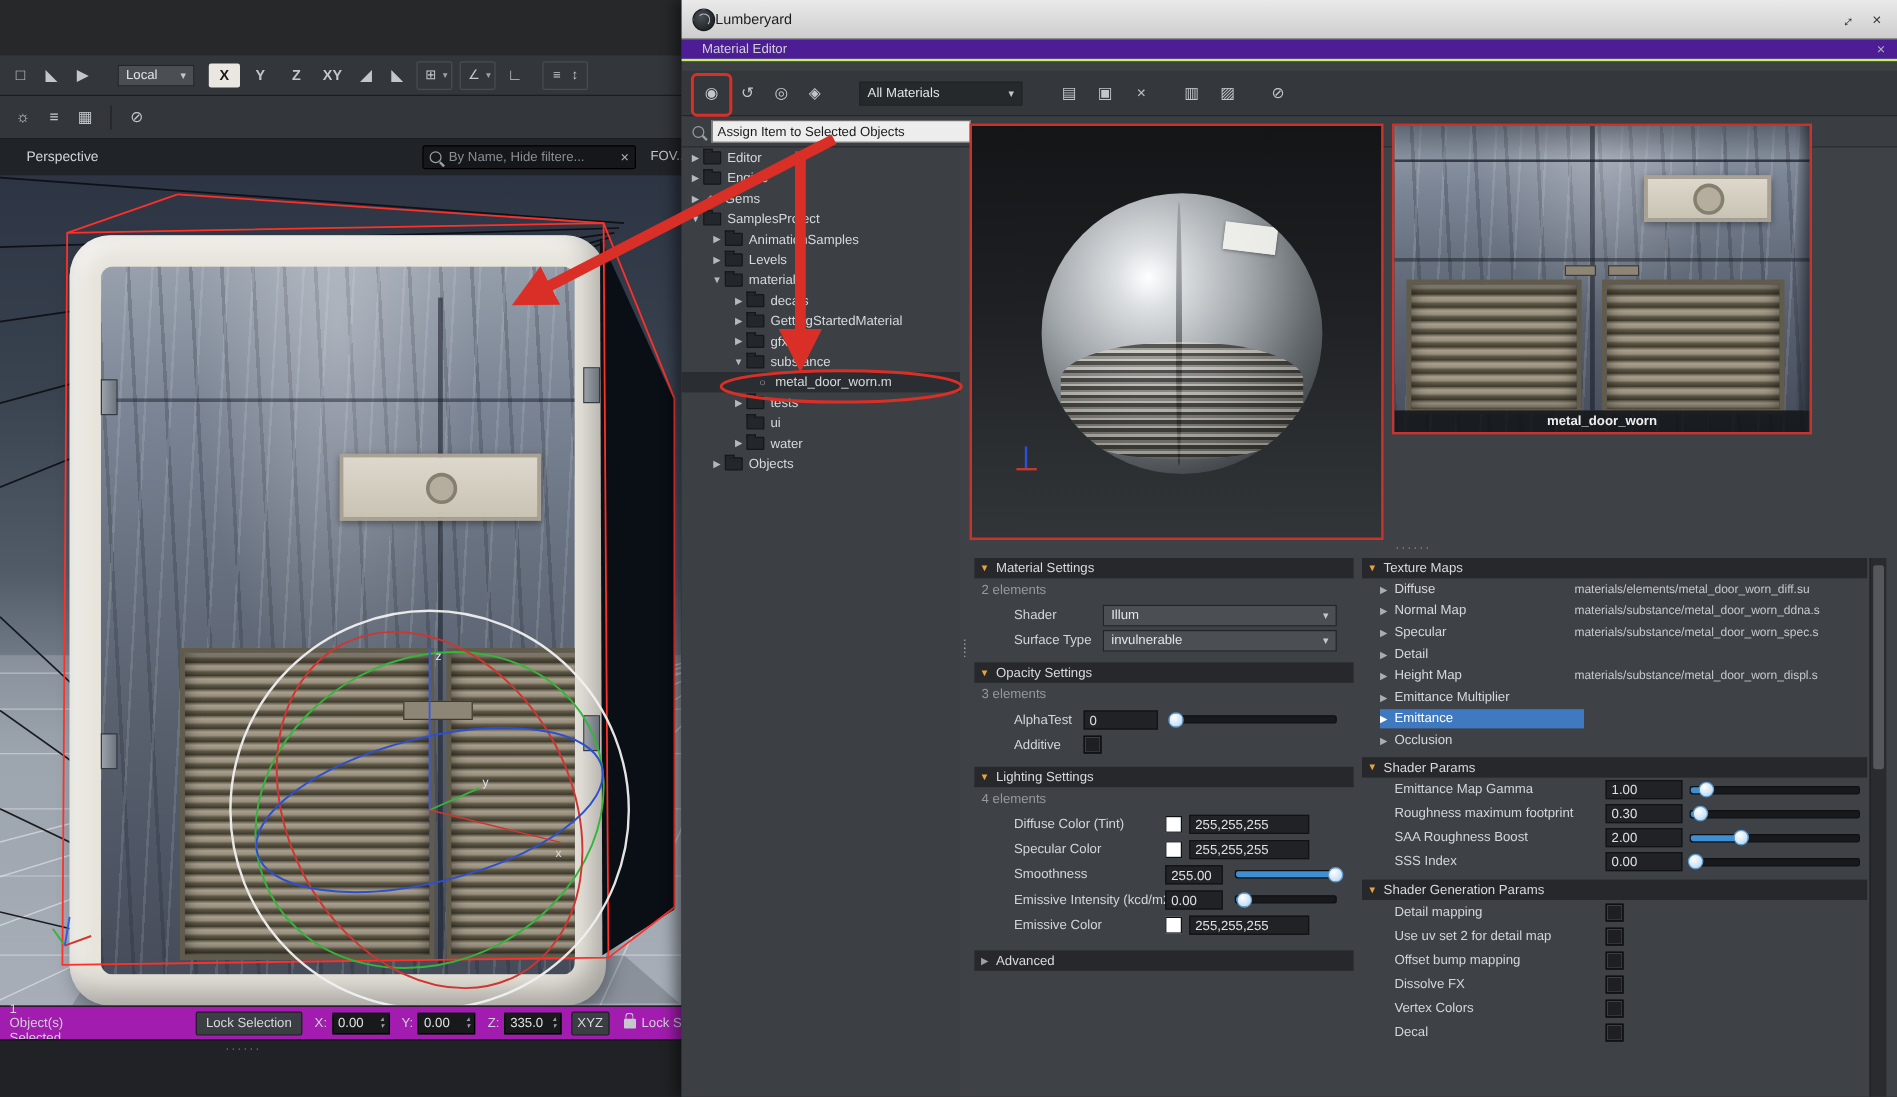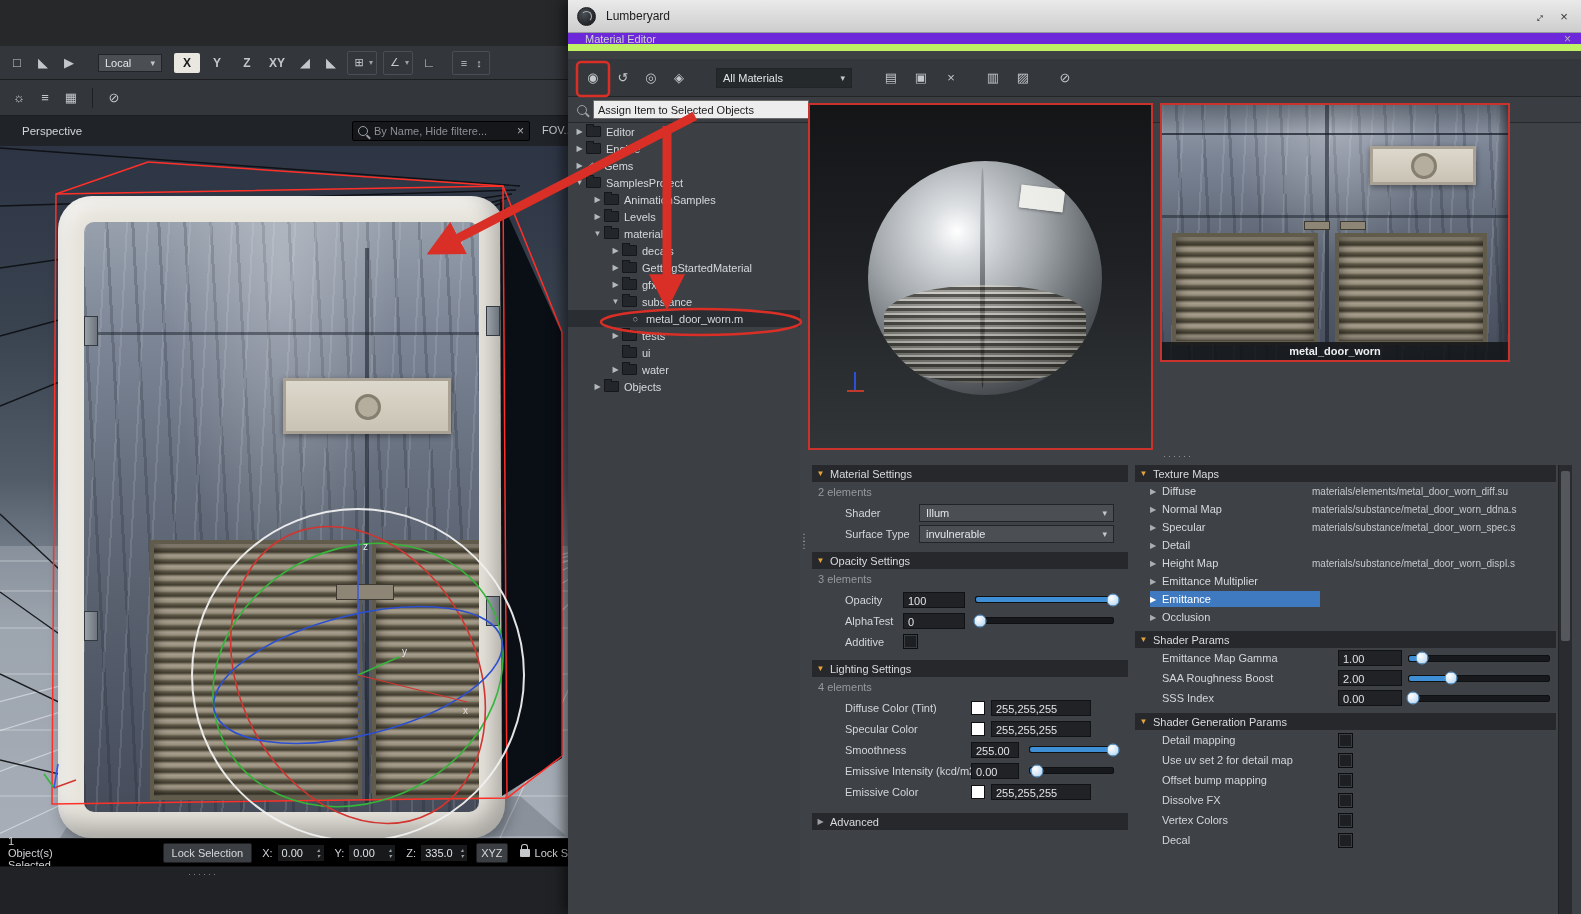--- a/index.html
+++ b/index.html
@@ -60,21 +60,21 @@
   .sign::after{content:'';position:absolute;left:50%;top:50%;width:20px;height:20px;margin:-12px 0 0 -12px;
         border:3px solid #857f6f;border-radius:50%;background:#b5ae9e}
   .louver{position:absolute;border:4px solid #615b4b;box-sizing:border-box;
       background:repeating-linear-gradient(180deg,#a89f8f 0px,#978e7c 3px,#5e5847 5px,#403b2f 8px,#6e6755 9px,#a89f8f 11px);
       box-shadow:inset 0 0 14px rgba(0,0,0,.55)}
   .lv-l{left:66px;top:318px;width:212px;height:260px}
   .lv-r{left:288px;top:318px;width:122px;height:260px}
   .latch{position:absolute;left:252px;top:362px;width:56px;height:14px;background:#8d8575;border:1px solid #3f3a2f}
   .hg{position:absolute;width:12px;height:28px;background:linear-gradient(90deg,#9ba1a9,#6e747c);border:1px solid #343a41}
   
-  .statusbar{left:0;top:838px;width:580px;height:28px;background:#000000;border-top:1px solid #17181a;
+  .statusbar{left:0;top:838px;width:580px;height:28px;background:#a21caf;border-top:1px solid #17181a;
              display:flex;align-items:center;padding:0 8px;box-sizing:border-box;color:#cfd2d5}
   .st-btn{height:18px;display:flex;align-items:center;justify-content:center;padding:0 8px;
           background:#3b3e42;border:1px solid #1c1e20;border-radius:2px;color:#d6d9dc;flex:0 0 auto}
   .st-lbl{margin:0 4px 0 10px;flex:0 0 auto}
   .spin{display:flex;align-items:center;width:48px;height:18px;background:#17191b;border:1px solid #000;
         box-sizing:border-box;flex:0 0 auto}
   .spin .sv{flex:1;padding-left:4px;color:#dfe2e5}
   .spin .sa{display:flex;flex-direction:column;width:10px;line-height:6px;font-size:6px;color:#9aa0a5;text-align:center}
   .padlock{width:10px;height:8px;background:#c6c9cc;border-radius:1px;position:relative;margin-left:12px;flex:0 0 auto}
   .padlock::before{content:'';position:absolute;left:1.5px;top:-5px;width:5px;height:5px;
@@ -83,26 +83,26 @@
   .lw-bottom .dots{position:absolute;left:188px;top:2px;letter-spacing:2px;font-size:9px}
   
   .me{left:568px;top:0;width:1013px;height:914px;background:#3c4043;box-shadow:-5px 0 12px rgba(0,0,0,.5)}
   .me-title{position:absolute;left:0;top:0;width:100%;height:33px;
             background:linear-gradient(180deg,#eaeaea,#cdcdcd);border-bottom:1px solid #97999b;
             display:flex;align-items:center;box-sizing:border-box}
   .logo{width:17px;height:17px;border-radius:50%;margin-left:9px;position:relative;flex:0 0 auto;
         background:radial-gradient(circle at 35% 35%,#4a4f55,#23262a 70%);border:1px solid #1a1c1f}
   .logo::after{content:'';position:absolute;left:3px;top:3px;right:3px;bottom:3px;border-radius:50%;
         border:1.5px solid #aeb4ba;border-left-color:transparent;border-bottom-color:transparent}
-  .me-title .ttl{color:#1c1c1c;font-size:12px;margin-left:10px}
+  .me-title .ttl{color:#1c1c1c;font-size:12px;}
   .wb{width:26px;height:22px;display:flex;align-items:center;justify-content:center;color:#33373b;
       font-size:13px;flex:0 0 auto}
   .wb.max span{display:inline-block;transform:rotate(-45deg)}
-  .me-tabbar{position:absolute;left:0;top:33px;width:100%;height:18px;background:#6d28d9;
-             border-bottom:7px solid #bef264;display:flex;align-items:center;box-sizing:border-box}
+  .me-tabbar{position:absolute;left:0;top:33px;width:100%;height:18px;background:#4c1d95;
+             border-bottom:2px solid #bef264;display:flex;align-items:center;box-sizing:border-box}
   .me-tabbar .tab-title{color:#d0d3d6;margin-left:17px}
   .me-tabbar .tab-close{margin-left:auto;margin-right:10px;color:#b0b4b8;font-size:12px}
   .me-toolbar{position:absolute;left:0;top:59px;width:100%;height:38px;background:#34373b;
               border-bottom:1px solid #222426;display:flex;align-items:center;box-sizing:border-box}
   .me-search{position:absolute;left:0;top:97px;width:100%;height:26px;background:#3a3e42;
              border-bottom:1px solid #26282a;display:flex;align-items:center;padding-left:9px;box-sizing:border-box}
   .search-tip{margin-left:6px;height:19px;line-height:19px;width:216px;background:#ededed;
               border:1px solid #6b6b6b;color:#1a1a1a;padding:0 4px;box-sizing:border-box;white-space:nowrap;overflow:hidden}
   .me-tree{position:absolute;left:0;top:123px;width:232px;height:791px;background:#3c4044;
            border-right:1px solid #2b2d30;overflow:hidden}
@@ -527,28 +527,20 @@
         <span class="caret">▾</span>
       </div>
     </div>
 
     <div class="sec mt">
       <span class="tri">▼</span>
       <span>Opacity Settings</span>
     </div>
     <div class="count">3 elements</div>
     <div class="prow op">
-      <span class="plbl">Opacity</span>
-      <span class="valbox w62">100</span>
-      <div class="slider">
-        <div class="sfill" style="width:100%"></div>
-          <div class="knob" style="left:100%"></div>
-      </div>
-    </div>
-    <div class="prow op">
       <span class="plbl">AlphaTest</span>
       <span class="valbox w62">0</span>
       <div class="slider">
         <div class="sfill" style="width:3%"></div>
           <div class="knob" style="left:3%"></div>
       </div>
     </div>
     <div class="prow op">
       <span class="plbl">Additive</span>
       <span class="cb"></span>
@@ -647,20 +639,28 @@
     <div class="sec mt2">
       <span class="tri">▼</span>
       <span>Shader Params</span>
     </div>
     <div class="srow">
       <span class="slbl">Emittance Map Gamma</span>
       <span class="valbox w64">1.00</span>
       <div class="slider">
         <div class="sfill" style="width:9%"></div>
           <div class="knob" style="left:9%"></div>
+      </div>
+    </div>
+    <div class="srow">
+      <span class="slbl">Roughness maximum footprint</span>
+      <span class="valbox w64">0.30</span>
+      <div class="slider">
+        <div class="sfill" style="width:6%"></div>
+          <div class="knob" style="left:6%"></div>
       </div>
     </div>
     <div class="srow">
       <span class="slbl">SAA Roughness Boost</span>
       <span class="valbox w64">2.00</span>
       <div class="slider">
         <div class="sfill" style="width:30%"></div>
           <div class="knob" style="left:30%"></div>
       </div>
     </div>

